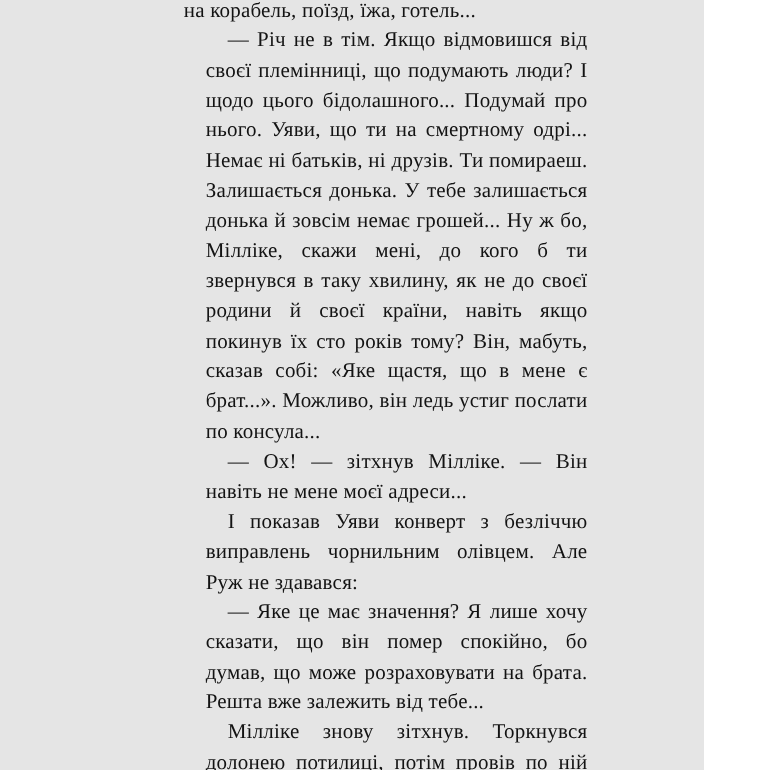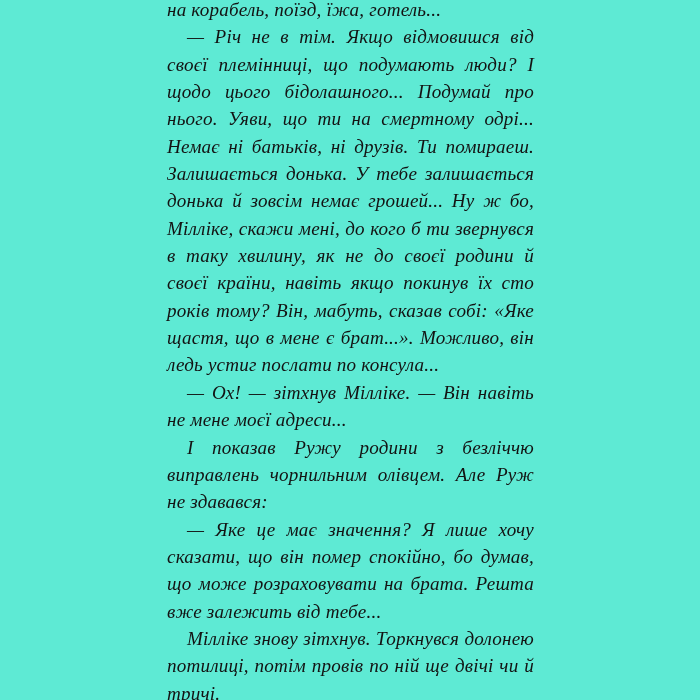--- a/index.html
+++ b/index.html
@@ -12,25 +12,24 @@
     width: 700px;
     height: 700px;
     overflow: hidden;
     font-family: "Liberation Serif", "DejaVu Serif", serif;
     color: #000000;
     -webkit-font-smoothing: antialiased;
   }
 
   #page {
     position: relative;
-    width: 700px;
+    width: 640px;
     height: 700px;
-    background: #5eead4;
+    background: #e5e5e5;
     overflow: hidden;
-    font-style: italic;
   }
 
   
   #textcolumn {
     position: absolute;
     left: 167px;
     top: -4px;
     width: 367px;
     font-size: 19.1px;
     line-height: 27.35px;
@@ -42,20 +41,21 @@
 
   .para {
     margin: 0;
     padding: 0;
     text-indent: 0;
     text-align: justify;
     text-align-last: left;
   }
   .para.indent {
     text-indent: 20px;
+    margin-left: 20px;
   }
   .para.noindent {
     text-indent: 0;
   }
 
   
   #textcolumn {
     text-rendering: optimizeLegibility;
   }
 </style>
@@ -64,20 +64,20 @@
 
 <div id="page">
   <div id="textcolumn">
 
     <p class="para noindent">на корабель, поїзд, їжа, готель...</p>
 
     <p class="para indent">— Річ не в тім. Якщо відмовишся від своєї племінниці, що подумають люди? І щодо цього бідолашного... Подумай про нього. Уяви, що ти на смертному одрі... Немає ні батьків, ні друзів. Ти помираеш. Залишається донька. У тебе залишається донька й зовсім немає грошей... Ну ж бо, Мілліке, скажи мені, до кого б ти звернувся в таку хвилину, як не до своєї родини й своєї країни, навіть якщо покинув їх сто років тому? Він, мабуть, сказав собі: «Яке щастя, що в мене є брат...». Можливо, він ледь устиг послати по консула...</p>
 
     <p class="para indent">— Ох! — зітхнув Мілліке. — Він навіть не мене моєї адреси...</p>
 
-    <p class="para indent">І показав Ружу родини з безліччю виправлень чорнильним олівцем. Але Руж не здавався:</p>
+    <p class="para indent">І показав Уяви конверт з безліччю виправлень чорнильним олівцем. Але Руж не здавався:</p>
 
     <p class="para indent">— Яке це має значення? Я лише хочу сказати, що він помер спокійно, бо думав, що може розраховувати на брата. Решта вже залежить від тебе...</p>
 
     <p class="para indent">Мілліке знову зітхнув. Торкнувся долонею потилиці, потім провів по ній ще двічі чи й тричі.</p>
 
   </div>
 </div>
 
 </body></html>

